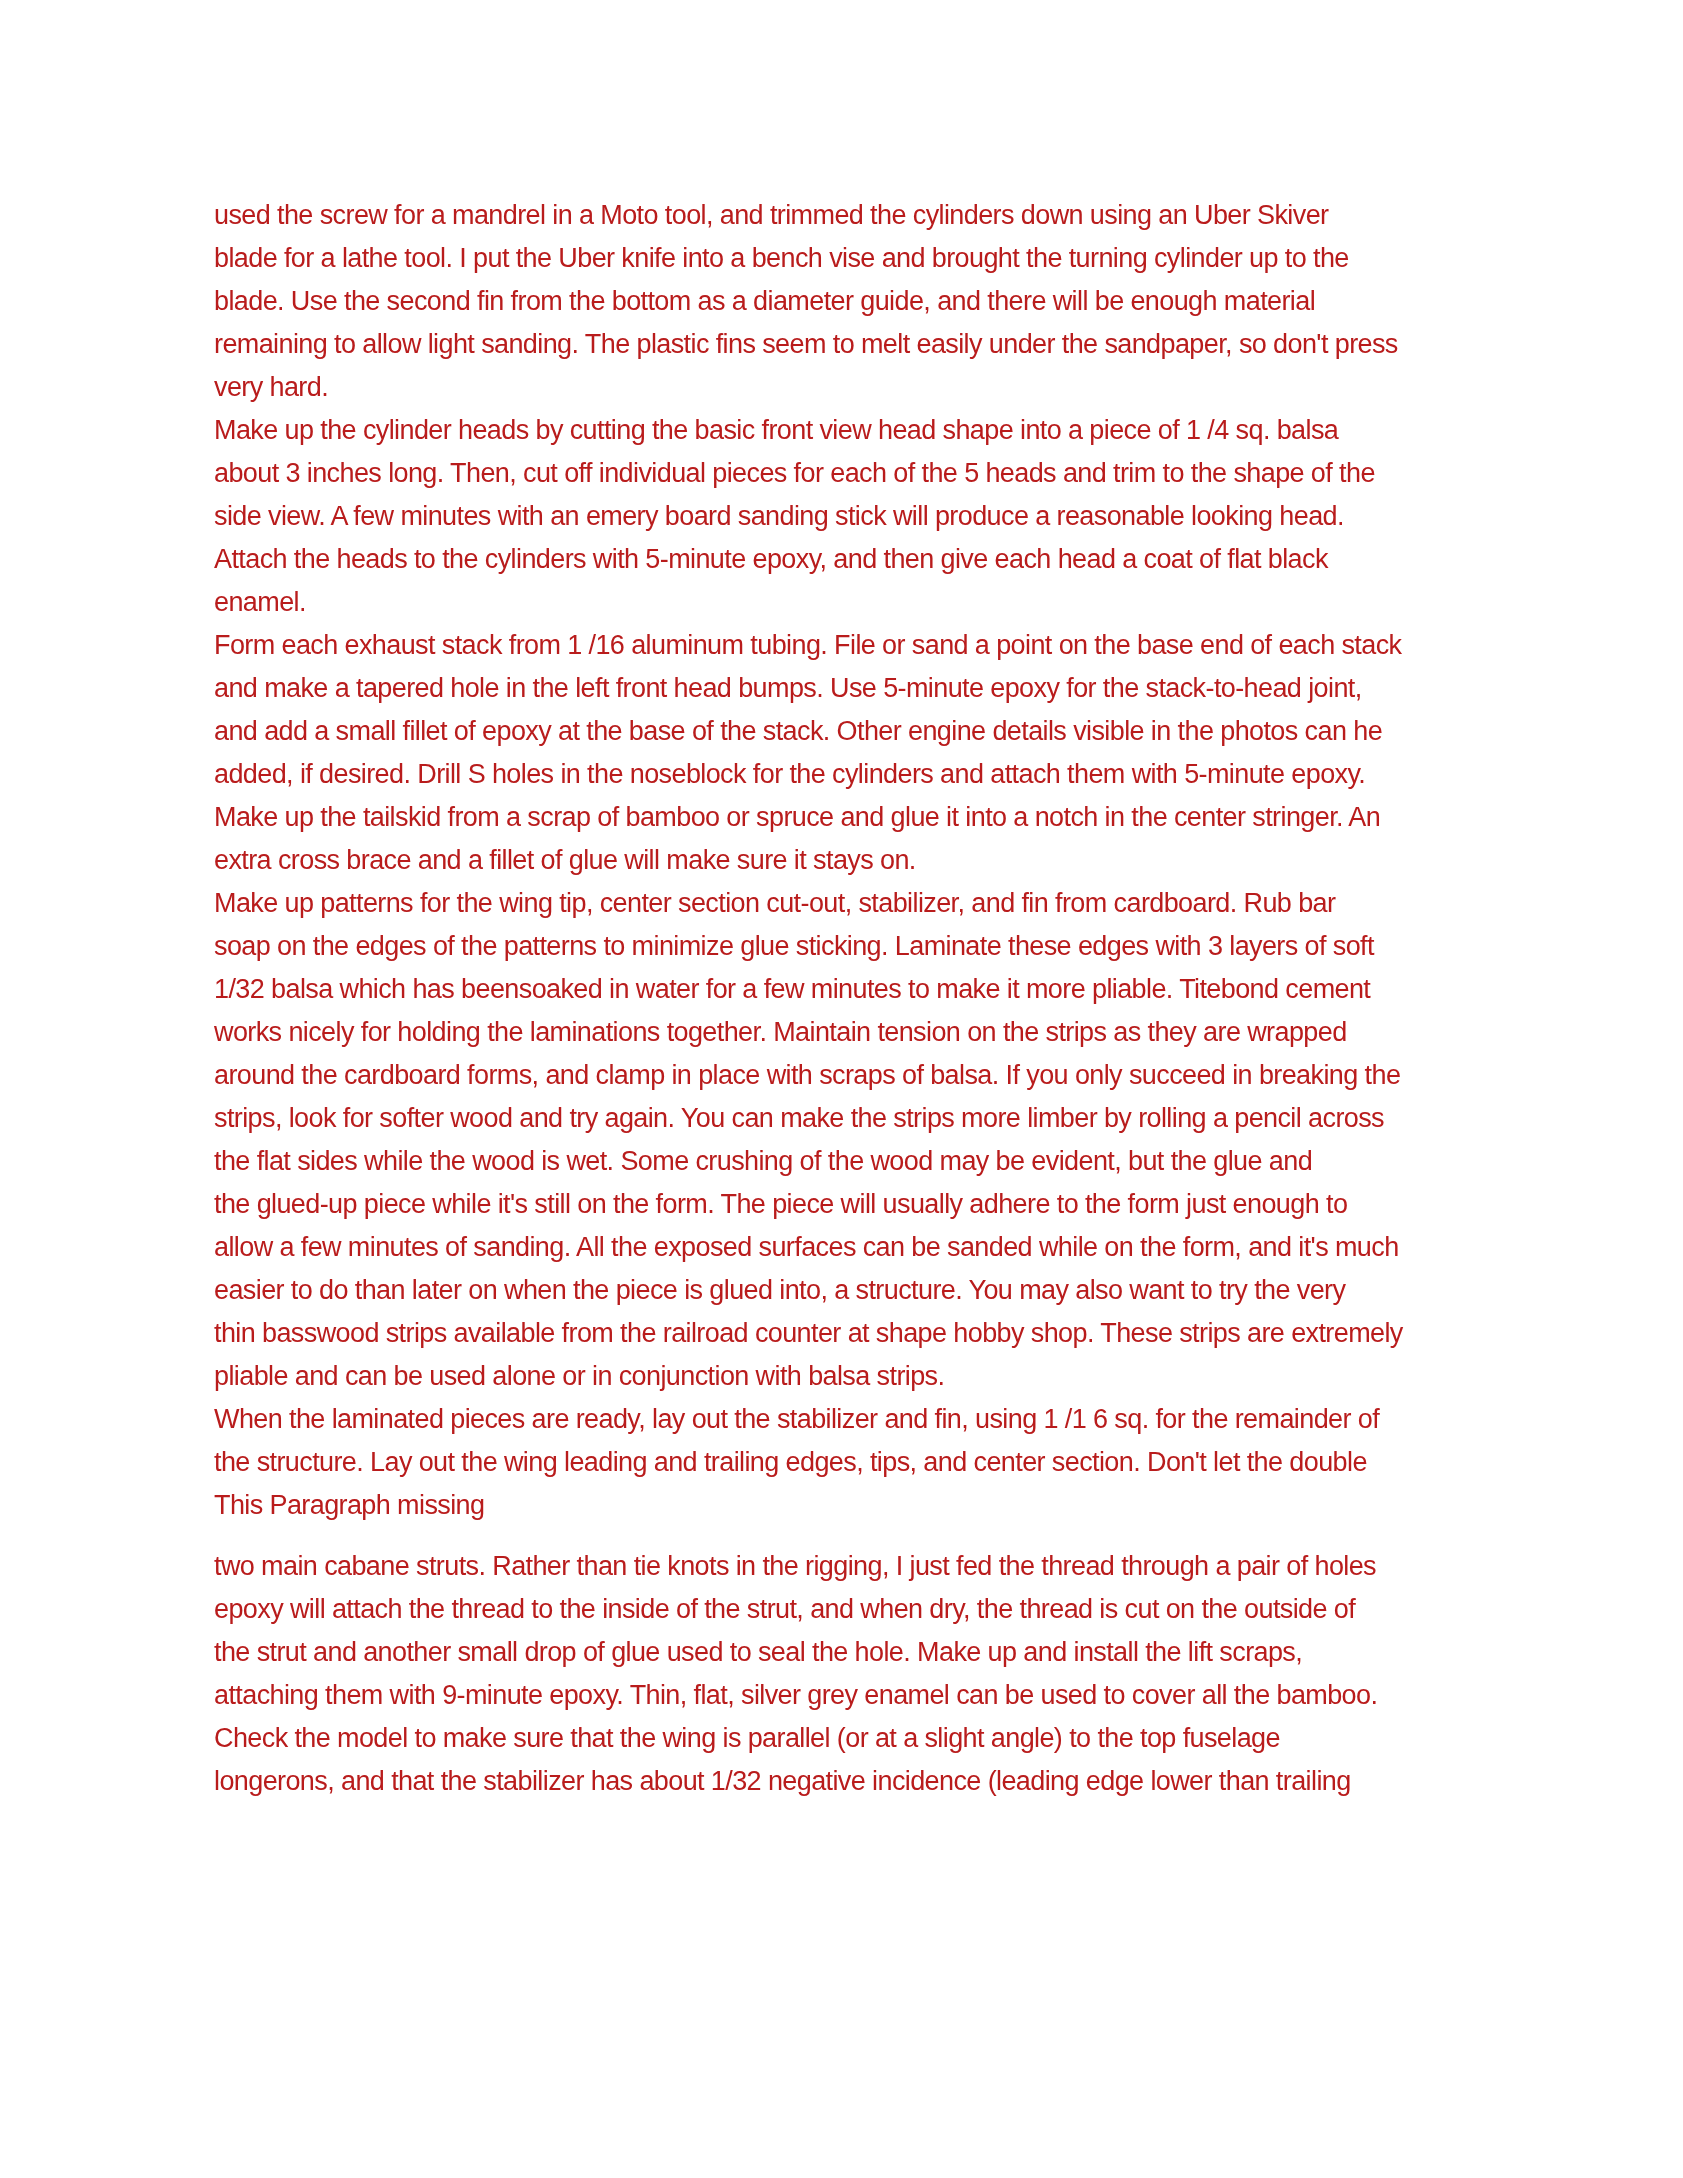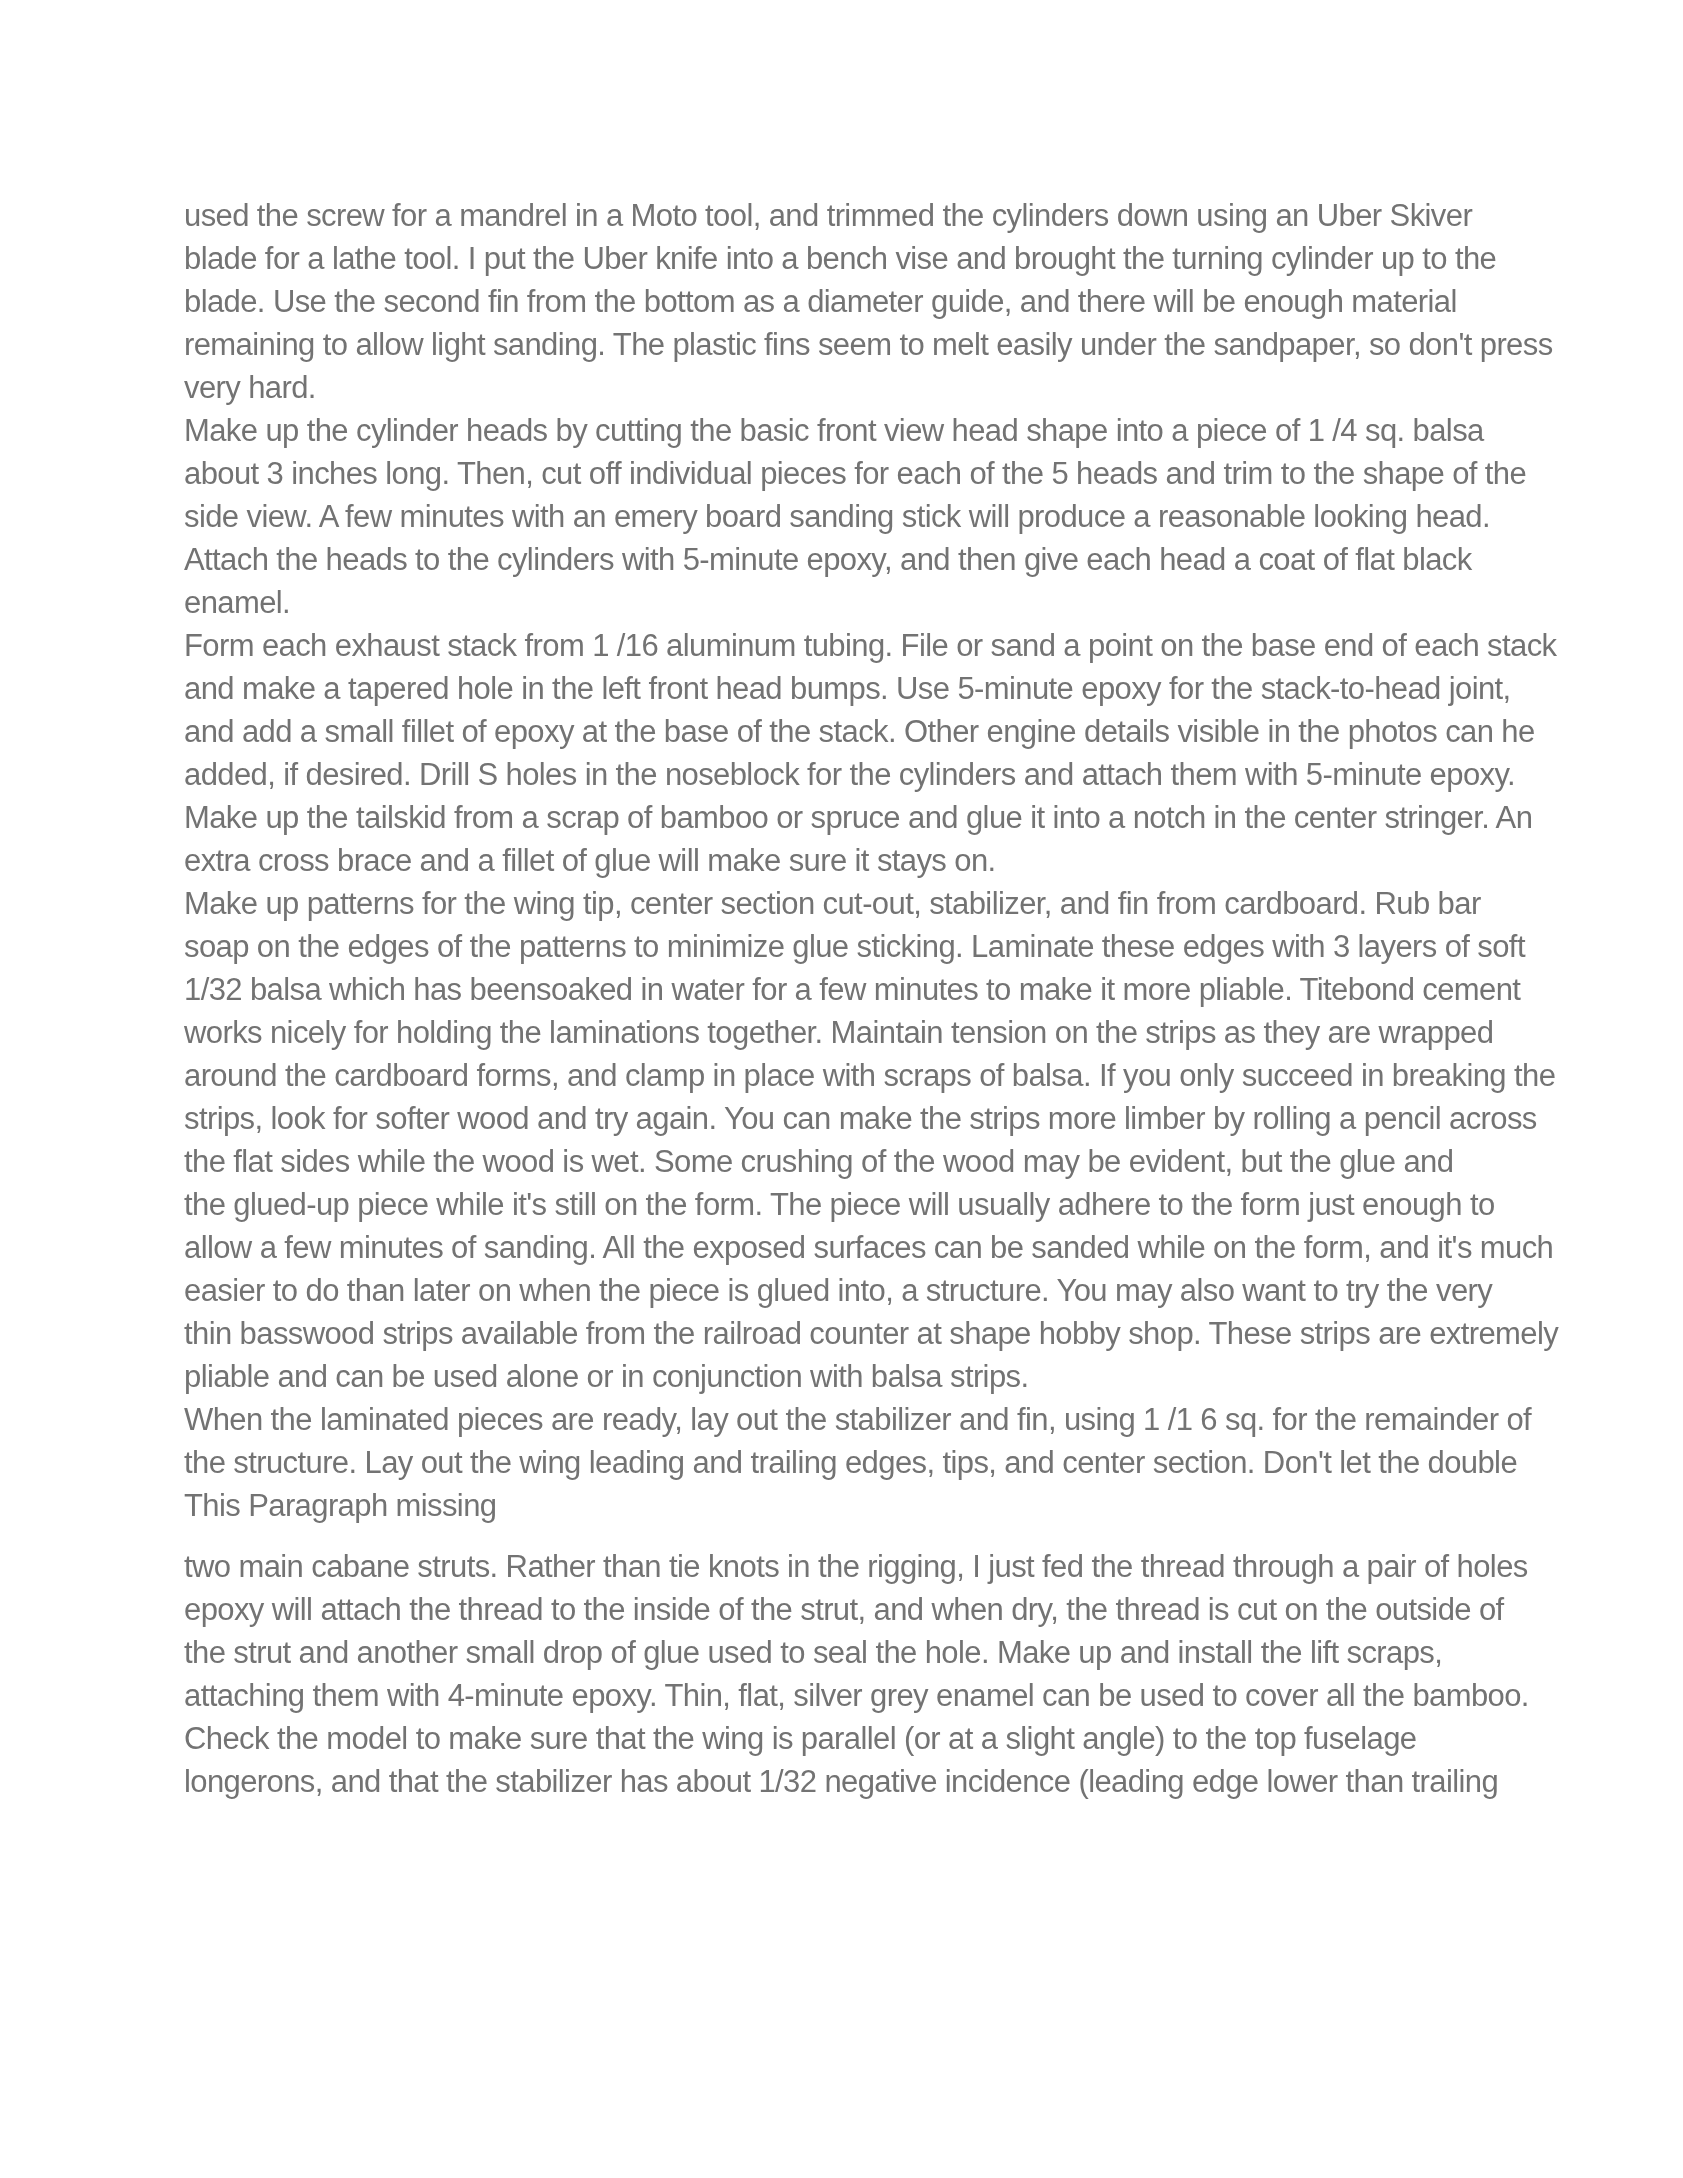--- a/index.html
+++ b/index.html
@@ -5,28 +5,28 @@
   html, body { margin: 0; padding: 0; background: #ffffff; }
   .page {
     position: relative;
     width: 1683px;
     height: 2178px;
     background: #ffffff;
     overflow: hidden;
   }
   .text-column {
     position: absolute;
-    left: 184px;
+    left: 214px;
     top: 194px;
     width: 1302px;
     font-family: "Liberation Sans", sans-serif;
-    font-size: 31px;
+    font-size: 27px;
     line-height: 43px;
     letter-spacing: -0.6px;
-    color: #737373;
+    color: #b91c1c;
   }
   .para { margin: 0; padding: 0; }
   .line { white-space: nowrap; height: 43px; }
   .note-gap { }
   .after-note-gap { margin-top: 18px; }
 </style>
 </head>
 <body>
 
 <div class="page">
@@ -78,20 +78,20 @@
     </div>
 
     <div class="para note-gap">
       <div class="line">This Paragraph missing</div>
     </div>
 
     <div class="para after-note-gap">
       <div class="line">two main cabane struts. Rather than tie knots in the rigging, I just fed the thread through a pair of holes</div>
       <div class="line">epoxy will attach the thread to the inside of the strut, and when dry, the thread is cut on the outside of</div>
       <div class="line">the strut and another small drop of glue used to seal the hole. Make up and install the lift scraps,</div>
-      <div class="line">attaching them with 4-minute epoxy. Thin, flat, silver grey enamel can be used to cover all the bamboo.</div>
+      <div class="line">attaching them with 9-minute epoxy. Thin, flat, silver grey enamel can be used to cover all the bamboo.</div>
       <div class="line">Check the model to make sure that the wing is parallel (or at a slight angle) to the top fuselage</div>
       <div class="line">longerons, and that the stabilizer has about 1/32 negative incidence (leading edge lower than trailing</div>
     </div>
 
   </div>
 </div>
 
 
 </body></html>

